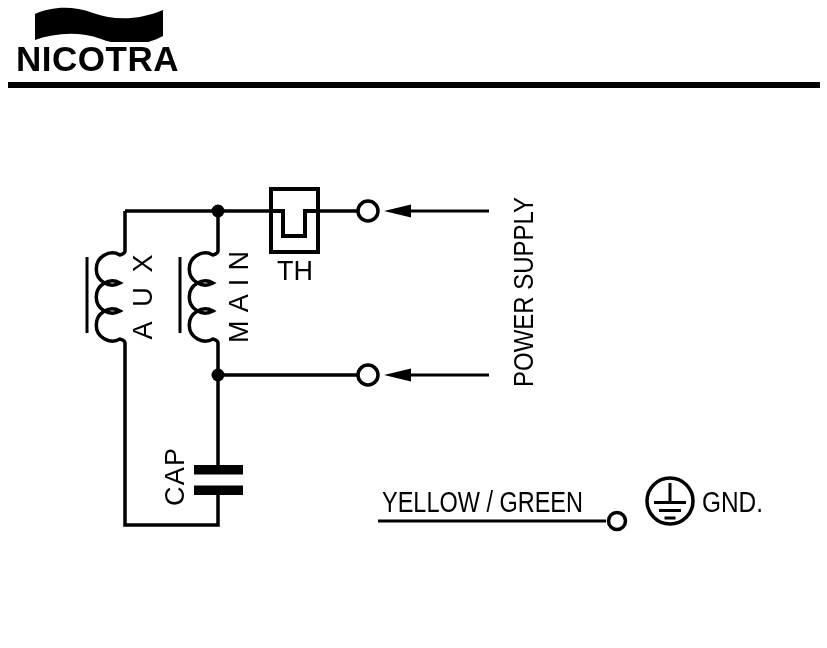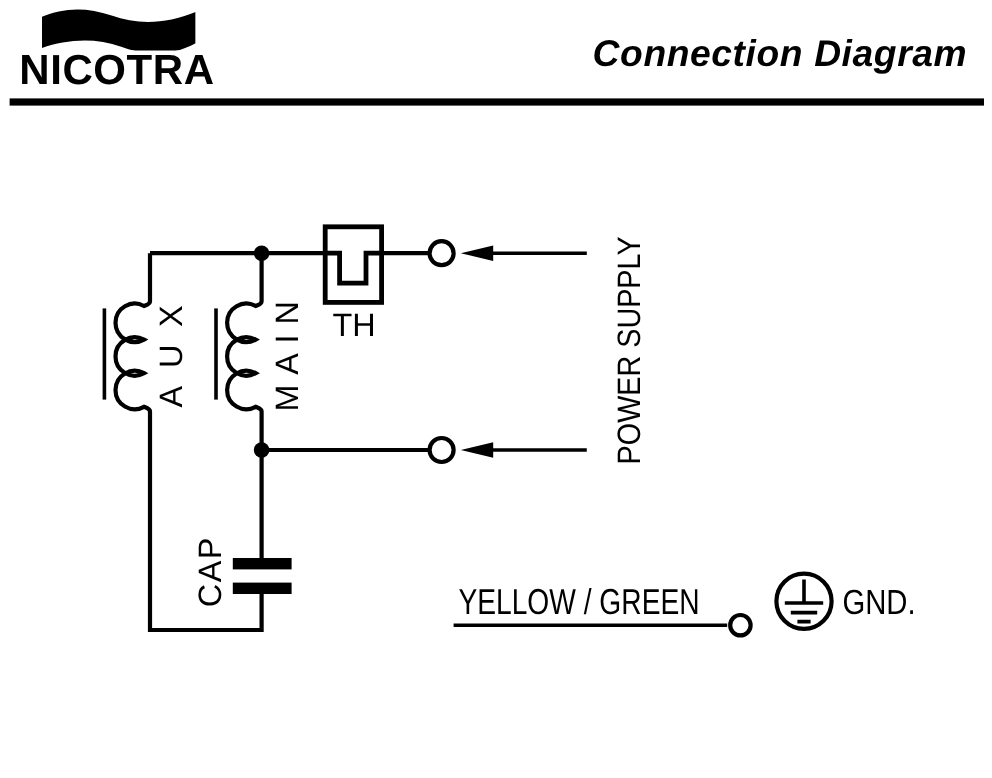--- a/index.html
+++ b/index.html
@@ -21,21 +21,20 @@
 </style>
 </head>
 <body>
 
 <div class="page">
 
   <svg class="logo-flag" viewBox="0 0 128 36">
     <path d="M 0 8 C 16 1 36 -1 58 7 C 80 15 104 14 128 4 L 128 30 C 110 40 88 41 66 33 C 44 25 20 27 0 34 Z" fill="#000"></path>
   </svg>
   <div class="brand">NICOTRA</div>
-  <div class="title">Connection Diagram</div>
   <div class="rule"></div>
 
   <svg class="circuit" viewBox="0 0 827 648">
 
     <path class="wire" d="M125,211 H271 M318,211 H357 M218,375 H357"></path>
 
     <circle class="solid" cx="218" cy="211" r="6.5"></circle>
     <circle class="solid" cx="218" cy="375" r="6.5"></circle>
 
     <g>

